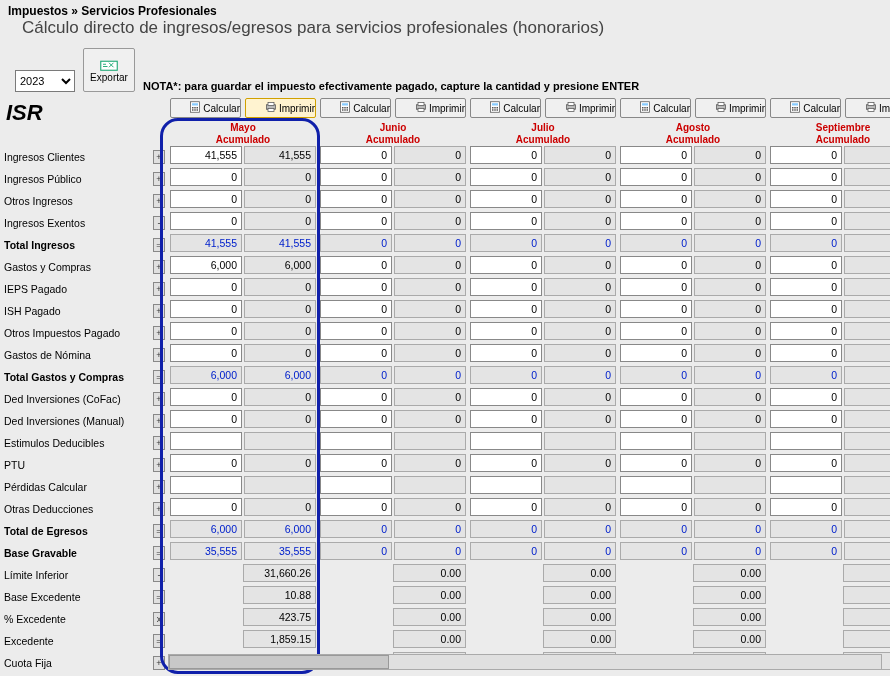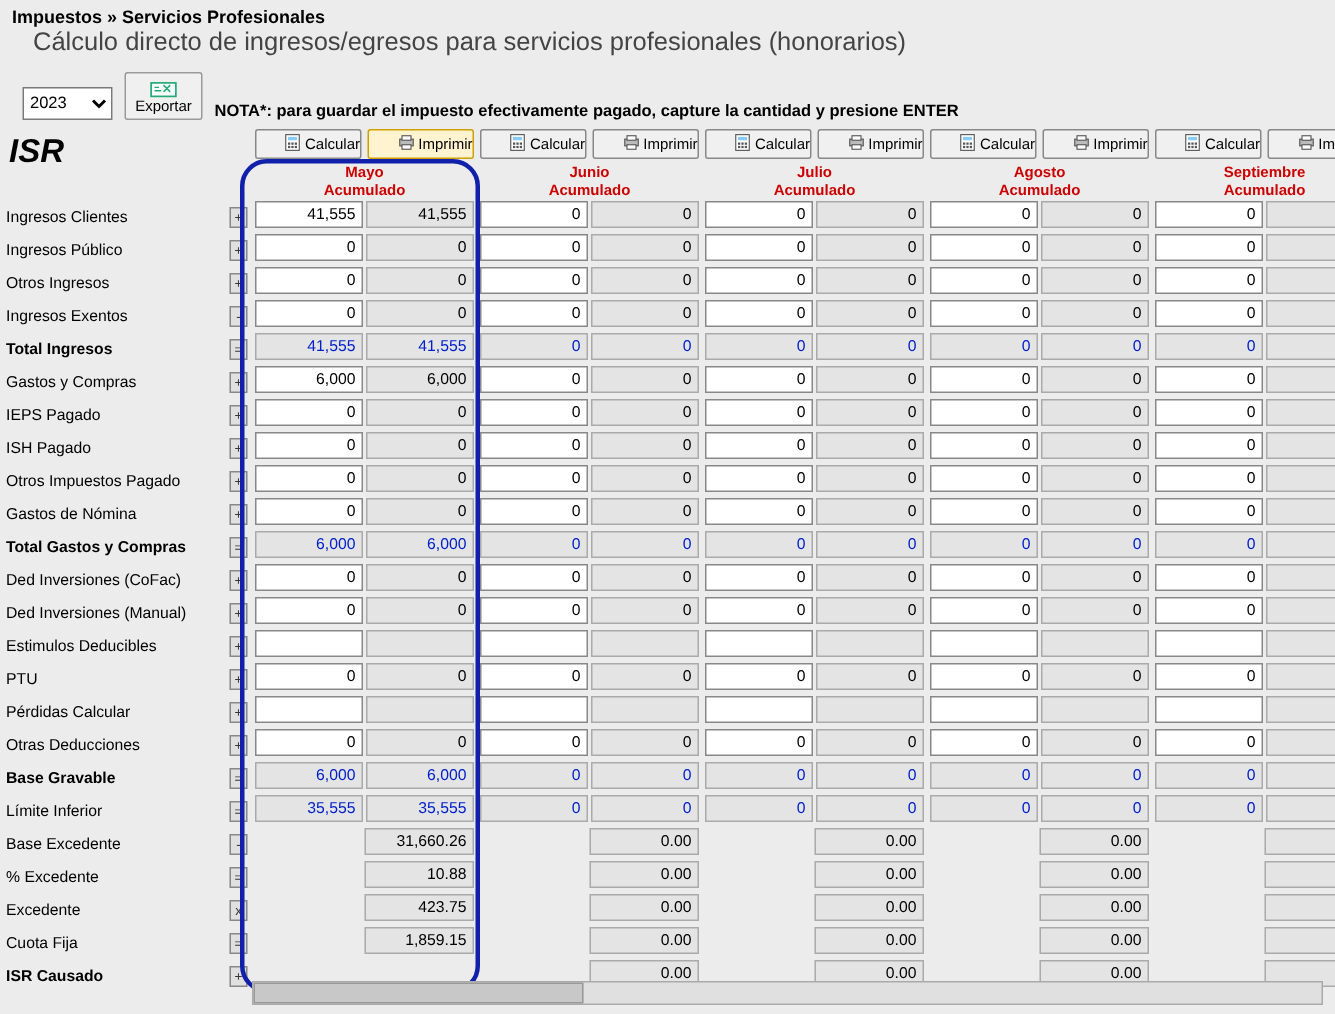--- a/index.html
+++ b/index.html
@@ -30,21 +30,21 @@
     font-size: 11px;
     background: #fff;
     border: 1px solid #7a7a7a;
   }
   .export-btn {
     display: flex;
     flex-direction: column;
     align-items: center;
     justify-content: center;
     width: 52px;
-    height: 32px;
+    height: 44px;
     background: #f0f0f0;
     border: 1px solid #999;
     border-radius: 2px;
     font-size: 10px;
     cursor: pointer;
   }
   .export-btn svg { width: 18px; height: 14px; }
   .note { font-size: 11px; font-weight: bold; color: #000; }
   .grid-wrap {
     overflow: auto;
@@ -224,20 +224,21 @@
         <div class="row-label">ISH Pagado</div>
         <div class="row-label">Otros Impuestos Pagado</div>
         <div class="row-label">Gastos de Nómina</div>
         <div class="row-label bold">Total Gastos y Compras</div>
         <div class="row-label">Ded Inversiones (CoFac)</div>
         <div class="row-label">Ded Inversiones (Manual)</div>
         <div class="row-label">Estimulos Deducibles</div>
         <div class="row-label">PTU</div>
         <div class="row-label">Pérdidas Calcular</div>
         <div class="row-label">Otras Deducciones</div>
+        <div class="row-label bold">Total de Egresos</div>
         <div class="row-label bold">Base Gravable</div>
         <div class="row-label">Límite Inferior</div>
         <div class="row-label">Base Excedente</div>
         <div class="row-label">% Excedente</div>
         <div class="row-label">Excedente</div>
         <div class="row-label">Cuota Fija</div>
         <div class="row-label bold">ISR Causado</div>
       </div>
 
     <div class="op-col" id="op-col">

